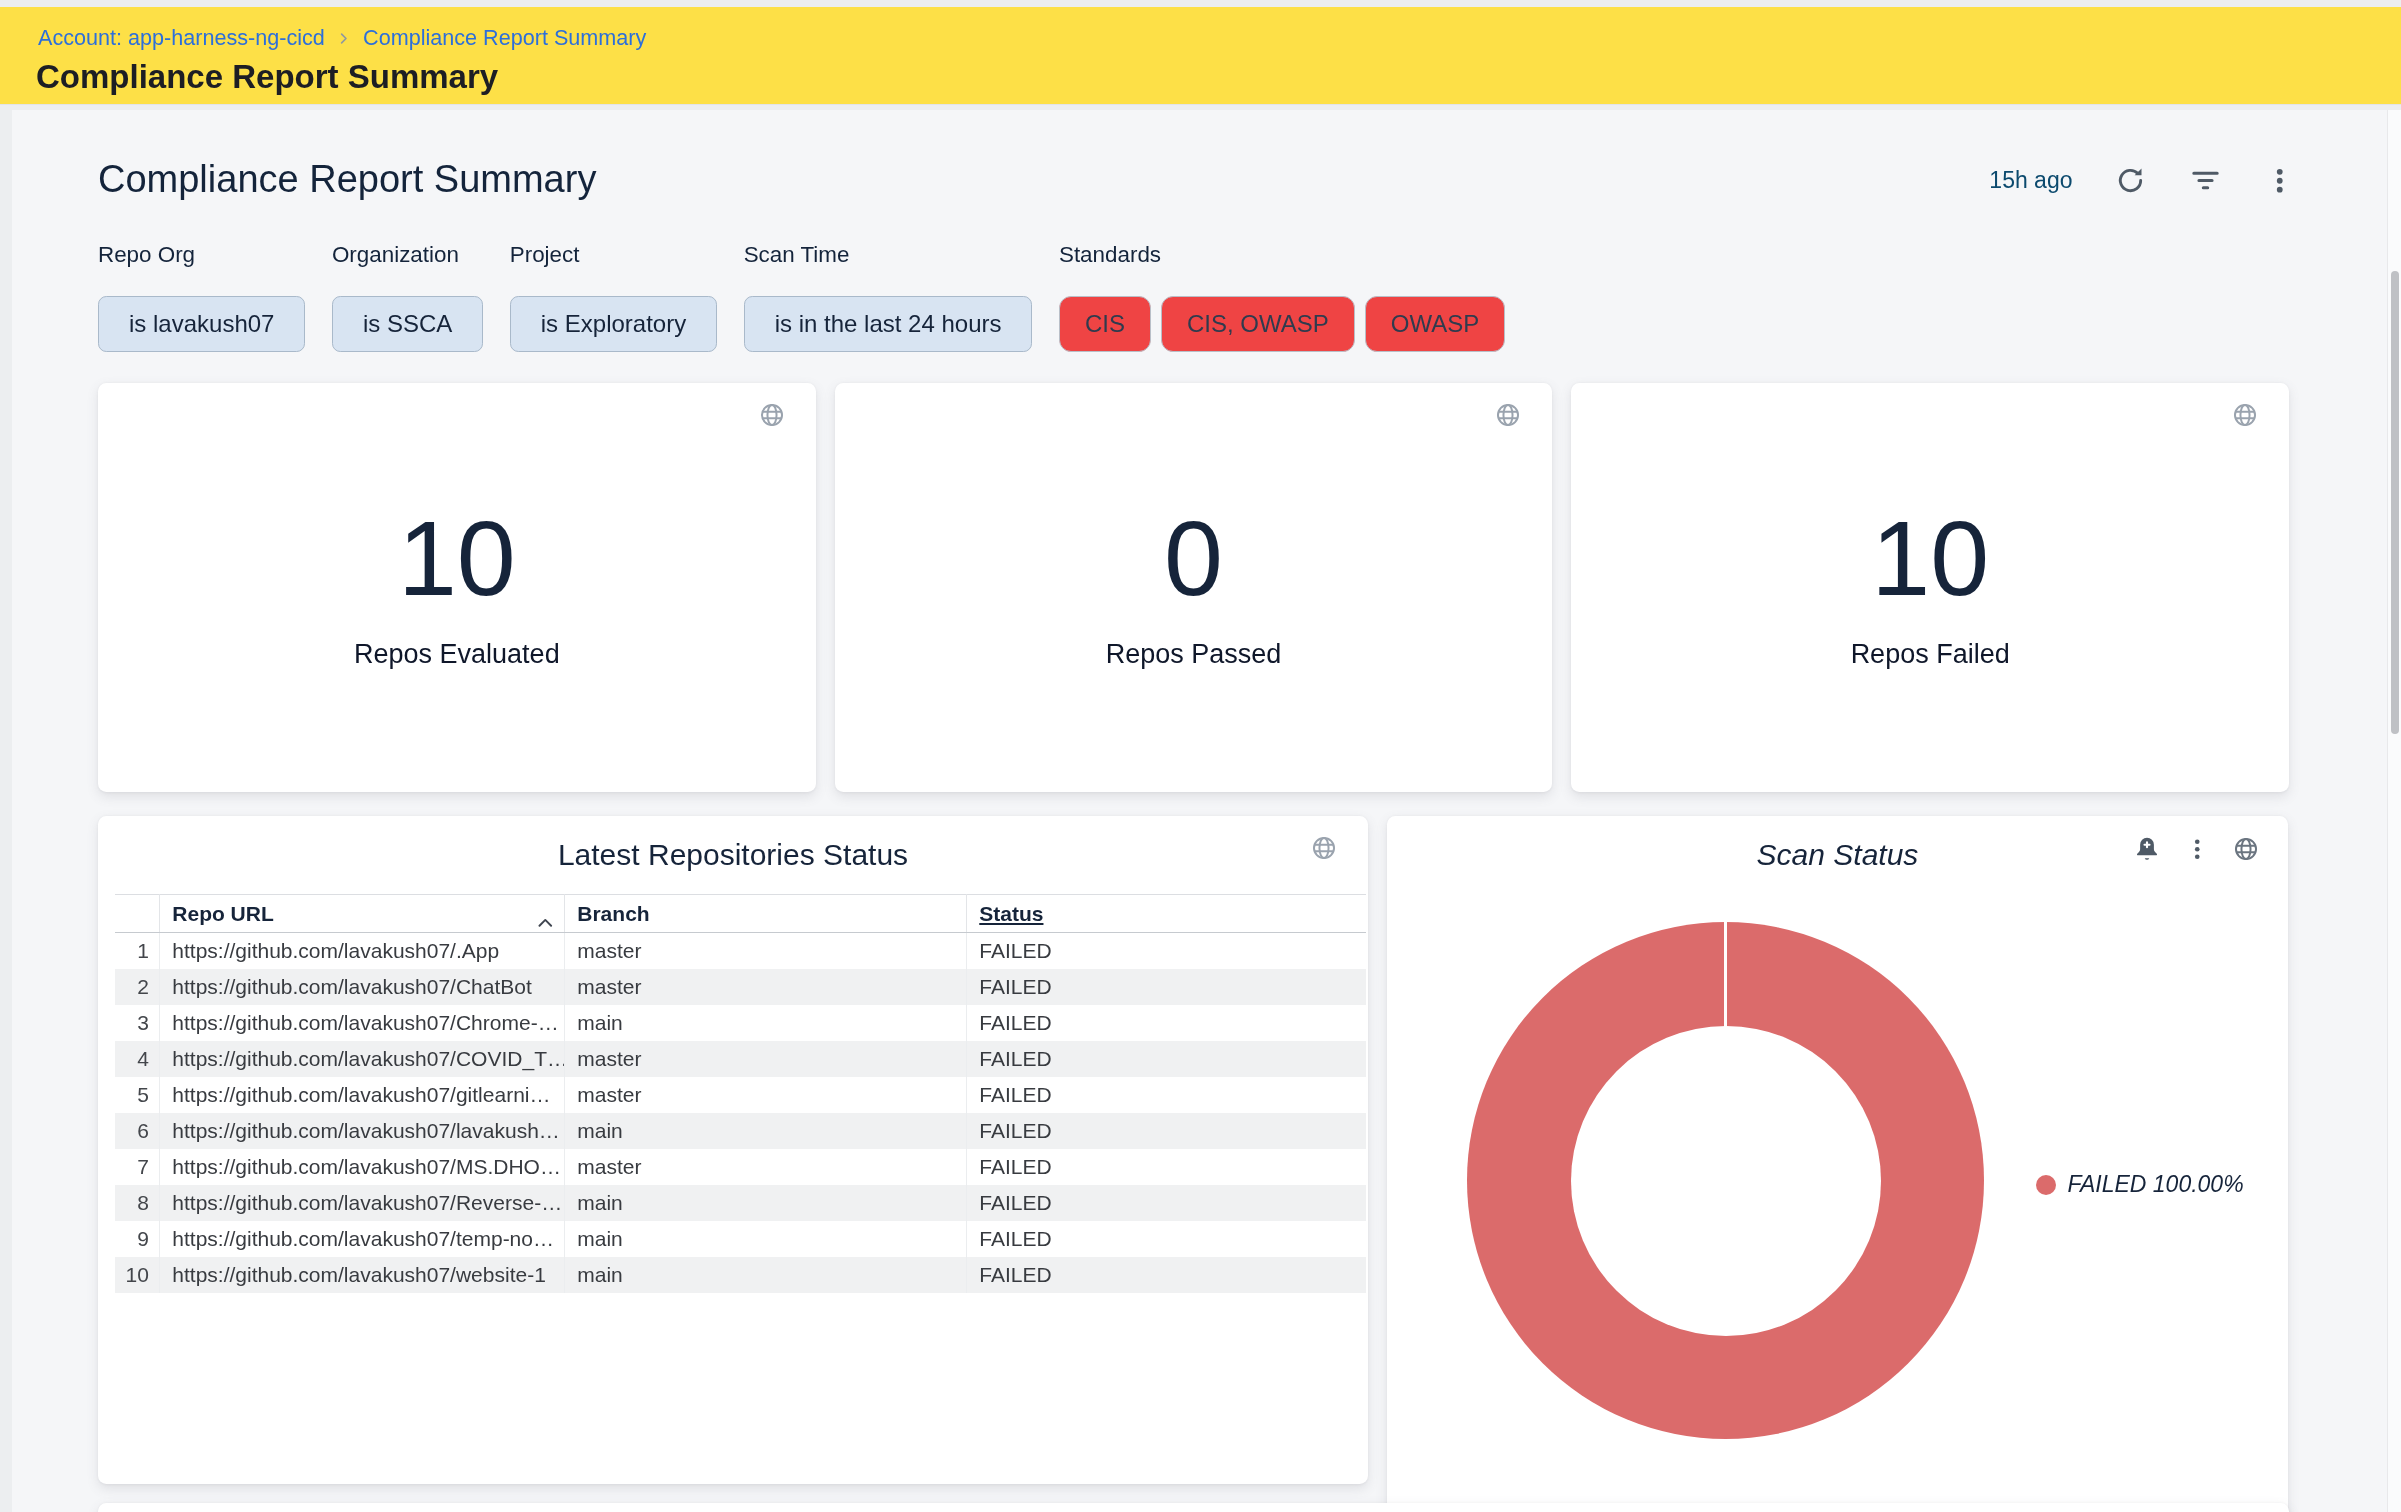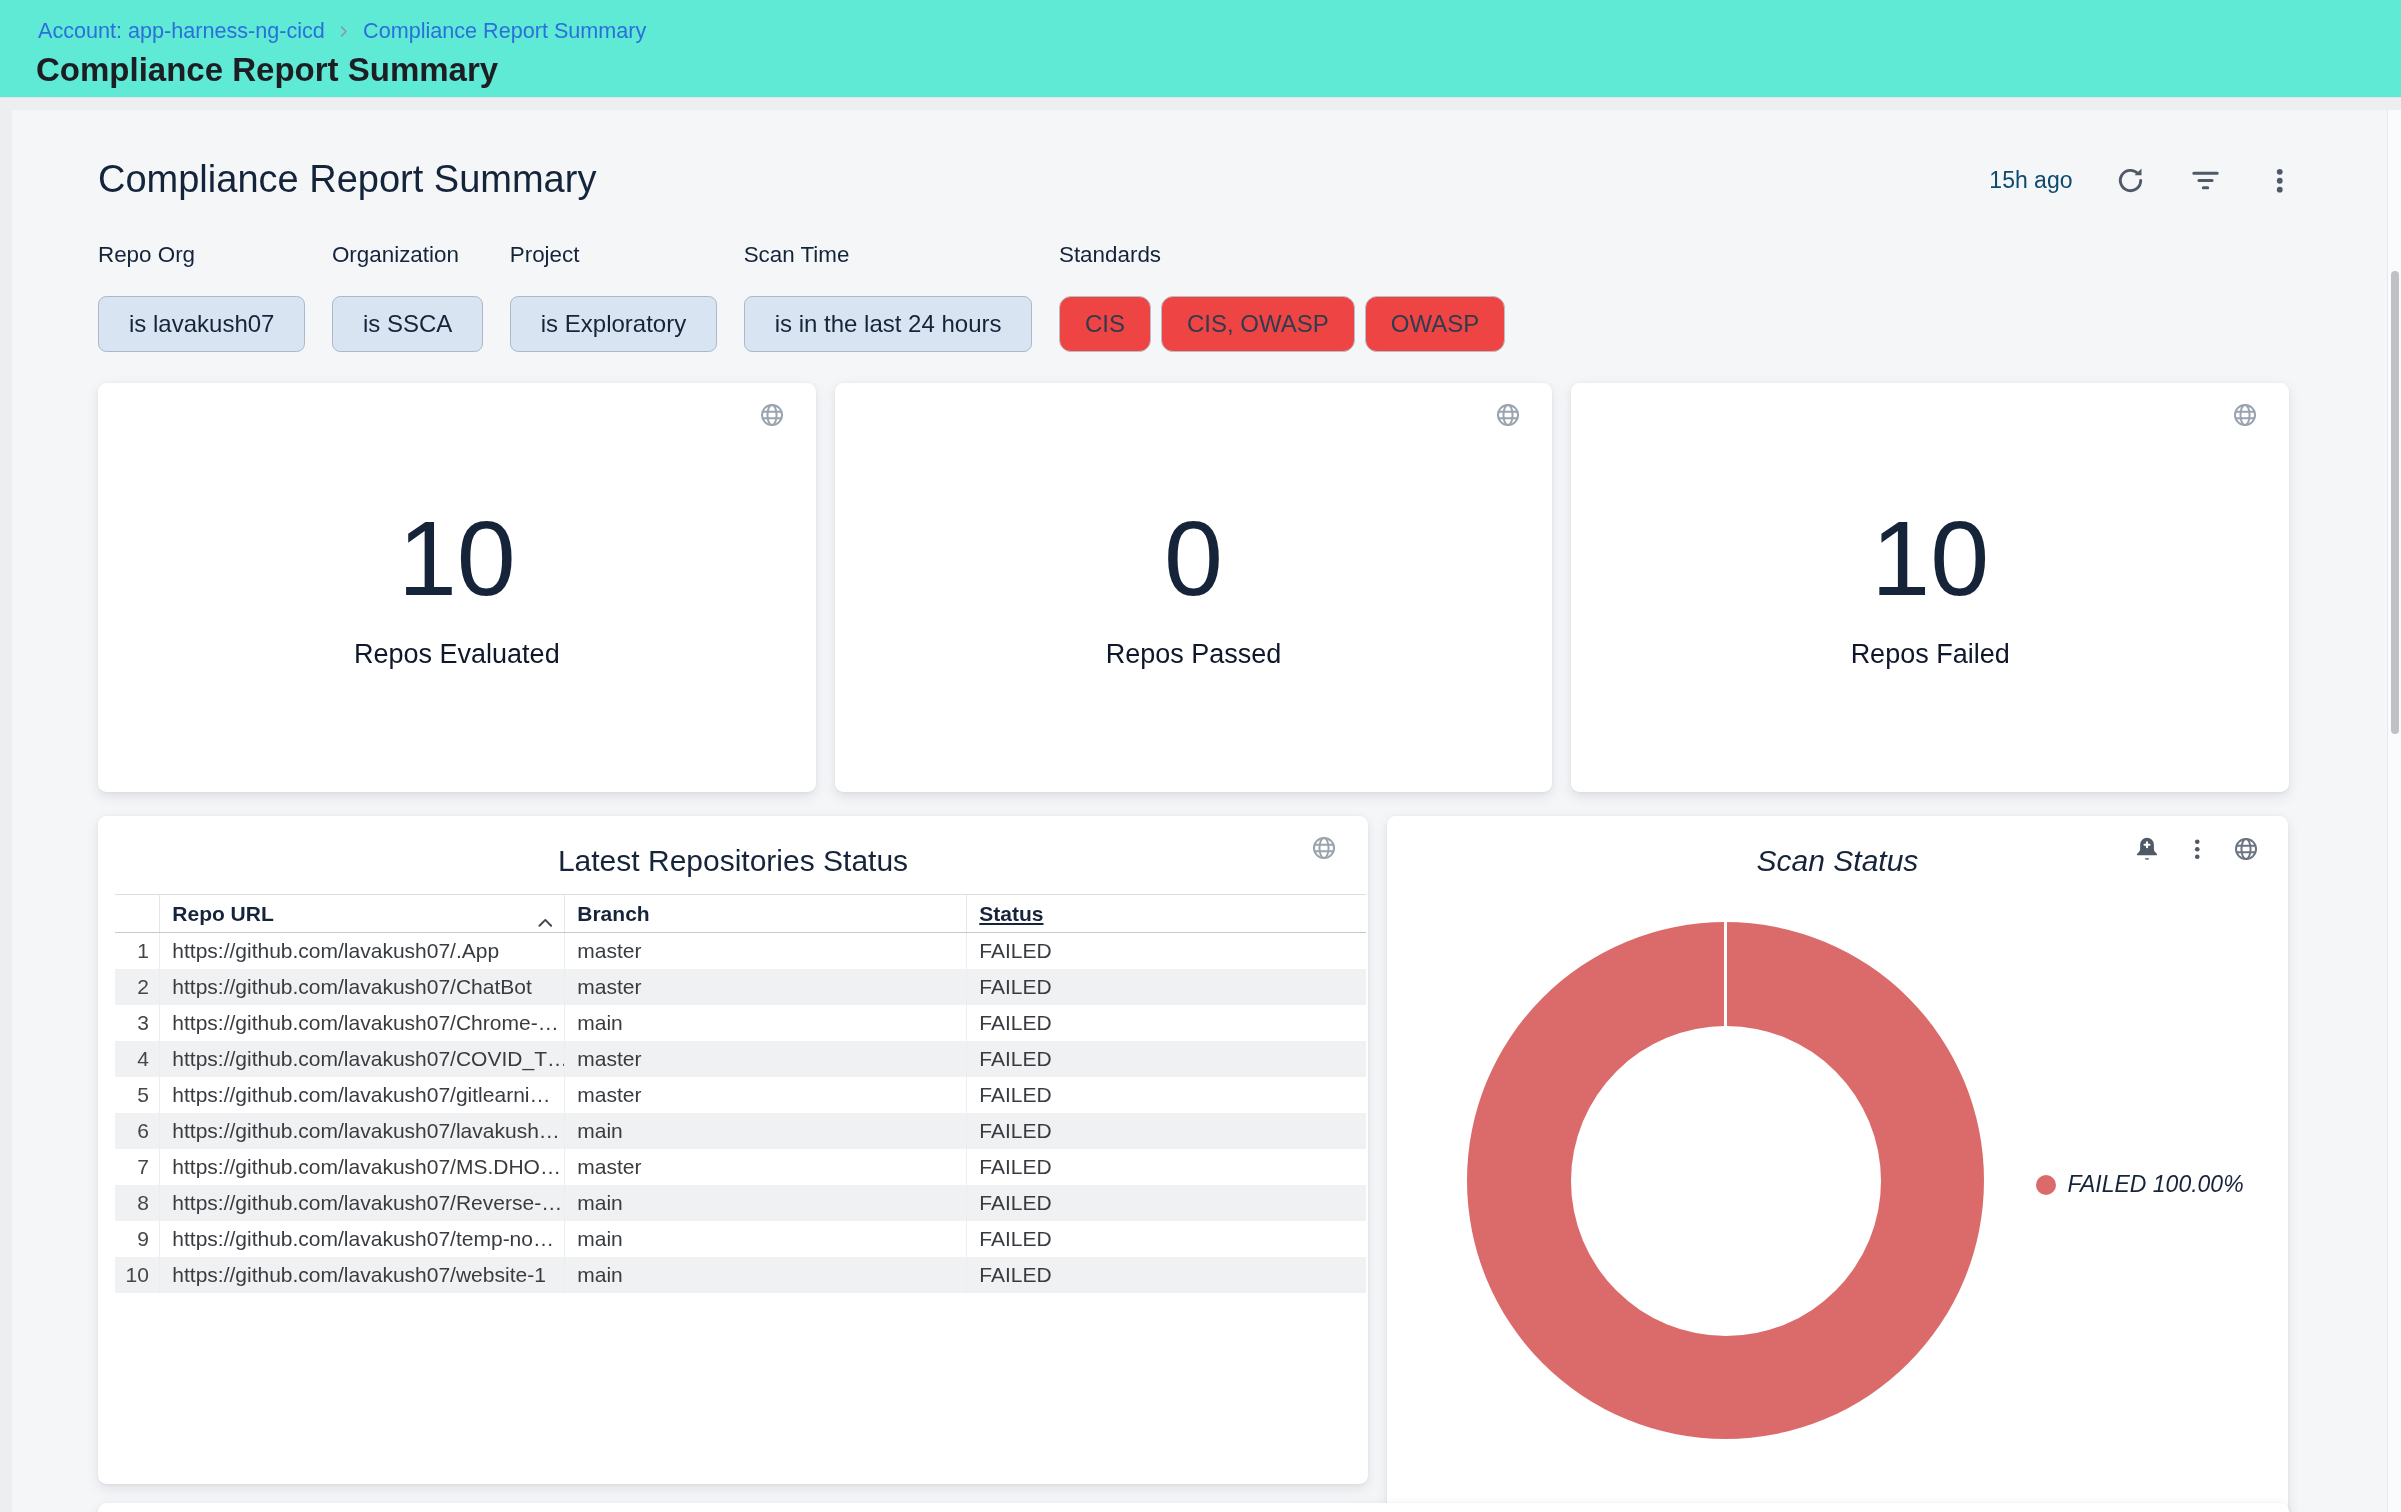--- a/index.html
+++ b/index.html
@@ -4,22 +4,22 @@
 <style>
   html,body{margin:0;padding:0;}
   body{
     width:2401px;height:1512px;position:relative;overflow:hidden;
     background:#eceef0;
     font-family:"Liberation Sans","DejaVu Sans",sans-serif;
     color:#16243a;
   }
   
   .page-header{
-    position:absolute;left:0;top:0;width:2401px;height:98px;
-    background:#5eead4;border-bottom:0.8px solid #e2e4e8;box-sizing:border-box;
+    position:absolute;left:0;top:7px;width:2401px;height:98px;
+    background:#fde047;border-bottom:0.8px solid #e2e4e8;box-sizing:border-box;
   }
   .breadcrumb{position:absolute;left:38px;top:18px;display:flex;align-items:center;gap:11.6px;font-size:21.6px;}
   .breadcrumb a{color:#2c6fdb;text-decoration:none;cursor:pointer;}
   .crumb-sep{display:flex;align-items:center;}
   .page-title{position:absolute;left:36px;top:51px;margin:0;font-size:33px;font-weight:700;color:#1d1e24;}
   
   .dash-panel{position:absolute;left:12.4px;top:110px;width:2375px;height:1402px;background:#f5f6f8;}
   .dash-title{position:absolute;left:98px;top:158px;margin:0;font-size:38px;font-weight:500;color:#14243b;}
   .dash-actions{position:absolute;top:163px;right:106px;display:flex;align-items:center;gap:41px;}
   .last-refresh{font-size:23px;color:#0c4a6e;}
@@ -46,21 +46,21 @@
   }
   .tiles{position:absolute;left:98px;top:383px;width:2191px;height:409px;display:flex;gap:19px;}
   .tile{
     position:relative;flex:1 1 0;background:#fff;border-radius:8.3px;
     box-shadow:0 0.8px 2.5px rgba(40,41,61,.05),0 4.1px 11.6px rgba(96,97,112,.14);
     display:flex;flex-direction:column;align-items:center;justify-content:center;
   }
   .tile-value{font-size:106px;font-weight:400;color:#16243a;line-height:1;}
   .tile-label{font-size:27px;color:#0f172a;margin-top:28px;}
   .card-globe{position:absolute;top:18px;right:30px;}
-  .card-title{position:absolute;left:0;right:0;top:21.6px;text-align:center;font-size:30px;color:#16243a;margin:6px;font-weight:400;}
+  .card-title{position:absolute;left:0;right:0;top:21.6px;text-align:center;font-size:30px;color:#16243a;margin:0;font-weight:400;}
   
   .table-card{left:98px;top:816px;width:1270px;height:668px;}
   .lk-table{position:absolute;left:17.4px;top:78px;border-collapse:collapse;table-layout:fixed;width:1251px;font-size:21px;}
   .lk-table th{
     height:38px;font-weight:700;color:#16243a;text-align:left;padding:0 0 0 12.4px;
     border-top:0.8px solid #dcdee2;border-bottom:1.7px solid #c6cacf;border-right:0.8px solid #e3e5e8;
     position:relative;box-sizing:border-box;white-space:nowrap;
   }
   .lk-table th:last-child{border-right:none;text-decoration:underline;}
   .lk-table td{

